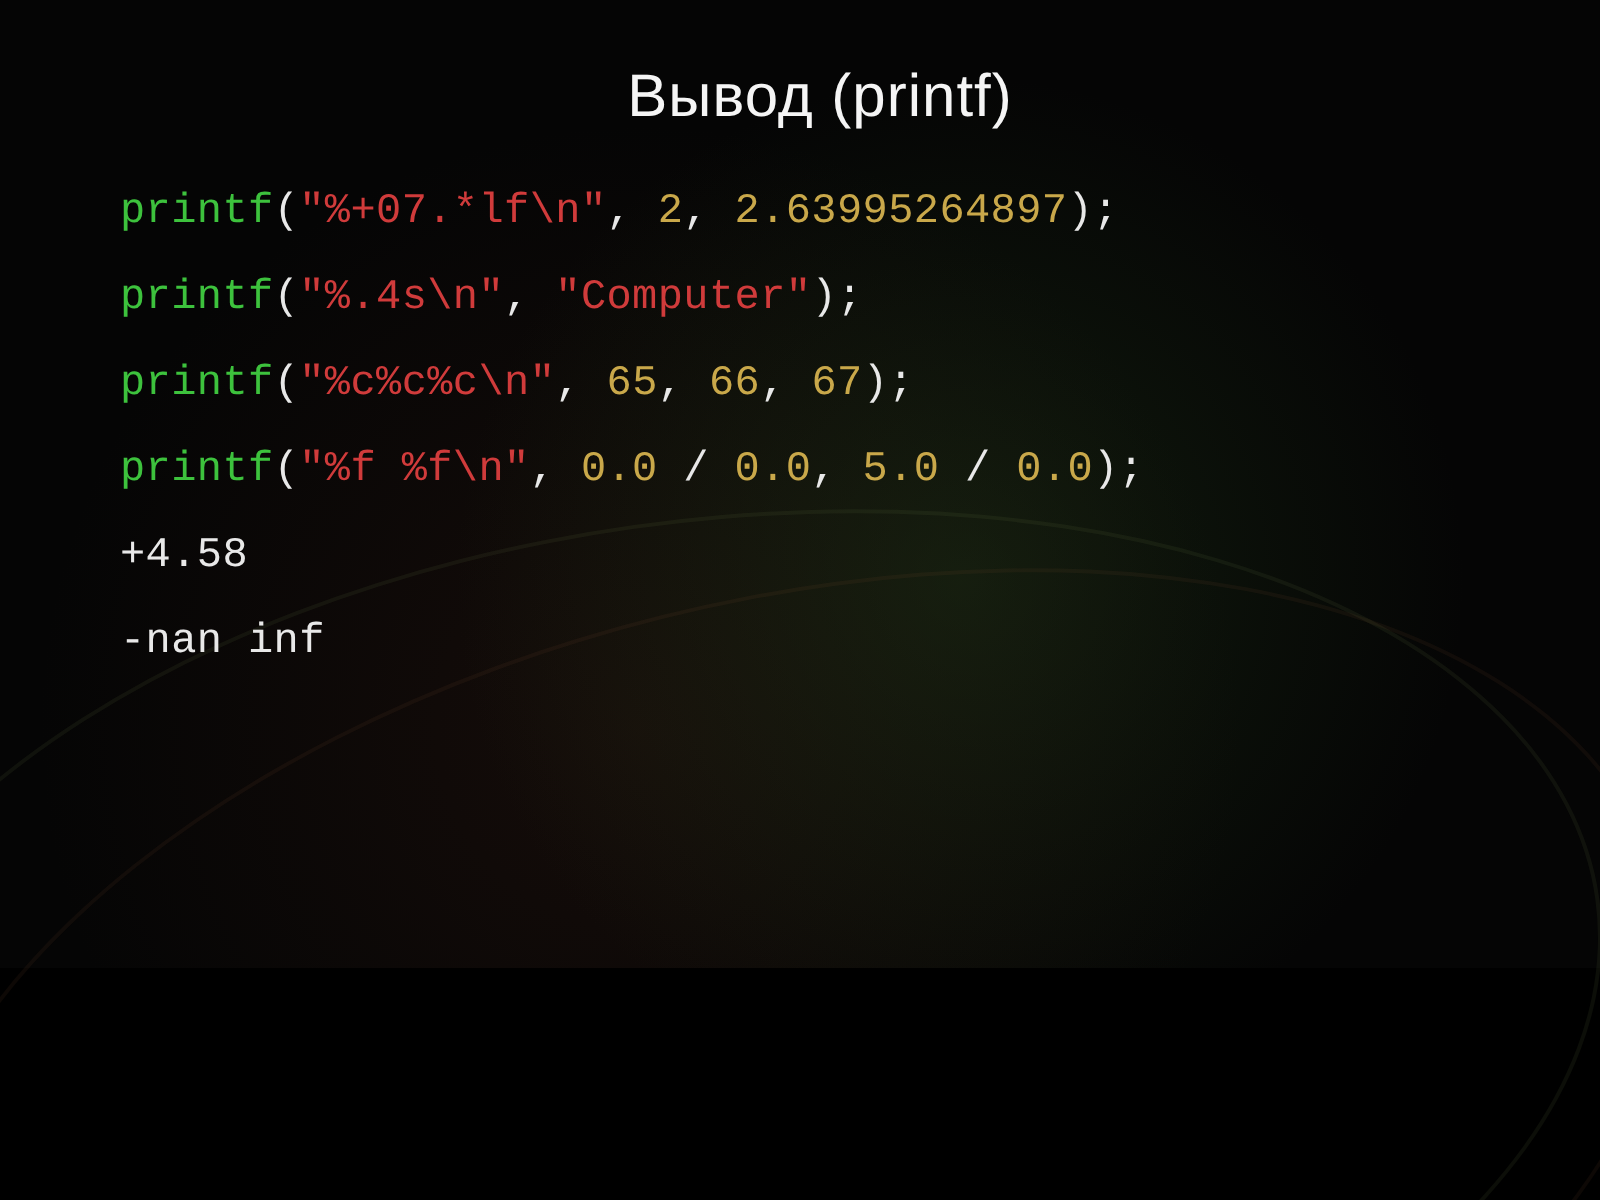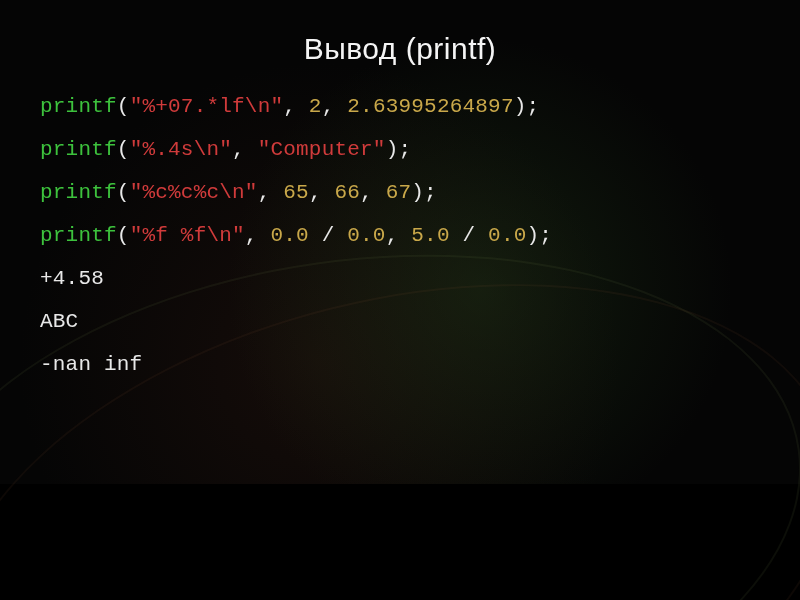--- a/index.html
+++ b/index.html
@@ -14,20 +14,21 @@
   .slide {
     position: relative;
     width: 800px;
     height: 484px;
     background:
       radial-gradient(circle at 60% 60%, rgba(40, 70, 30, 0.35) 0%, rgba(0,0,0,0) 45%),
       radial-gradient(circle at 40% 75%, rgba(60, 30, 20, 0.30) 0%, rgba(0,0,0,0) 50%),
       #050505;
     color: #eee;
     box-sizing: border-box;
+    padding-left: 20px;
   }
   .swoosh {
     position: absolute;
     width: 900px;
     height: 500px;
     left: -100px;
     top: 260px;
     border: 2px solid rgba(120, 140, 80, 0.10);
     border-radius: 50%;
     transform: rotate(-8deg);
@@ -83,17 +84,16 @@
     <div class="line"><span class="fn">printf</span><span class="plain">(</span><span class="str">"%+07.*lf\n"</span><span class="plain">, </span><span class="num">2</span><span class="plain">, </span><span class="num">2.63995264897</span><span class="plain">);</span></div>
 
     <div class="line"><span class="fn">printf</span><span class="plain">(</span><span class="str">"%.4s\n"</span><span class="plain">, </span><span class="str">"Computer"</span><span class="plain">);</span></div>
 
     <div class="line"><span class="fn">printf</span><span class="plain">(</span><span class="str">"%c%c%c\n"</span><span class="plain">, </span><span class="num">65</span><span class="plain">, </span><span class="num">66</span><span class="plain">, </span><span class="num">67</span><span class="plain">);</span></div>
 
     <div class="line"><span class="fn">printf</span><span class="plain">(</span><span class="str">"%f %f\n"</span><span class="plain">, </span><span class="num">0.0</span><span class="op"> / </span><span class="num">0.0</span><span class="plain">, </span><span class="num">5.0</span><span class="op"> / </span><span class="num">0.0</span><span class="plain">);</span></div>
 
 
     <div class="line plain">+4.58</div>
-    <div class="line plain">ABC</div>
     <div class="line plain">-nan inf</div>
 
   </div>
 </div>
 
 </body></html>

